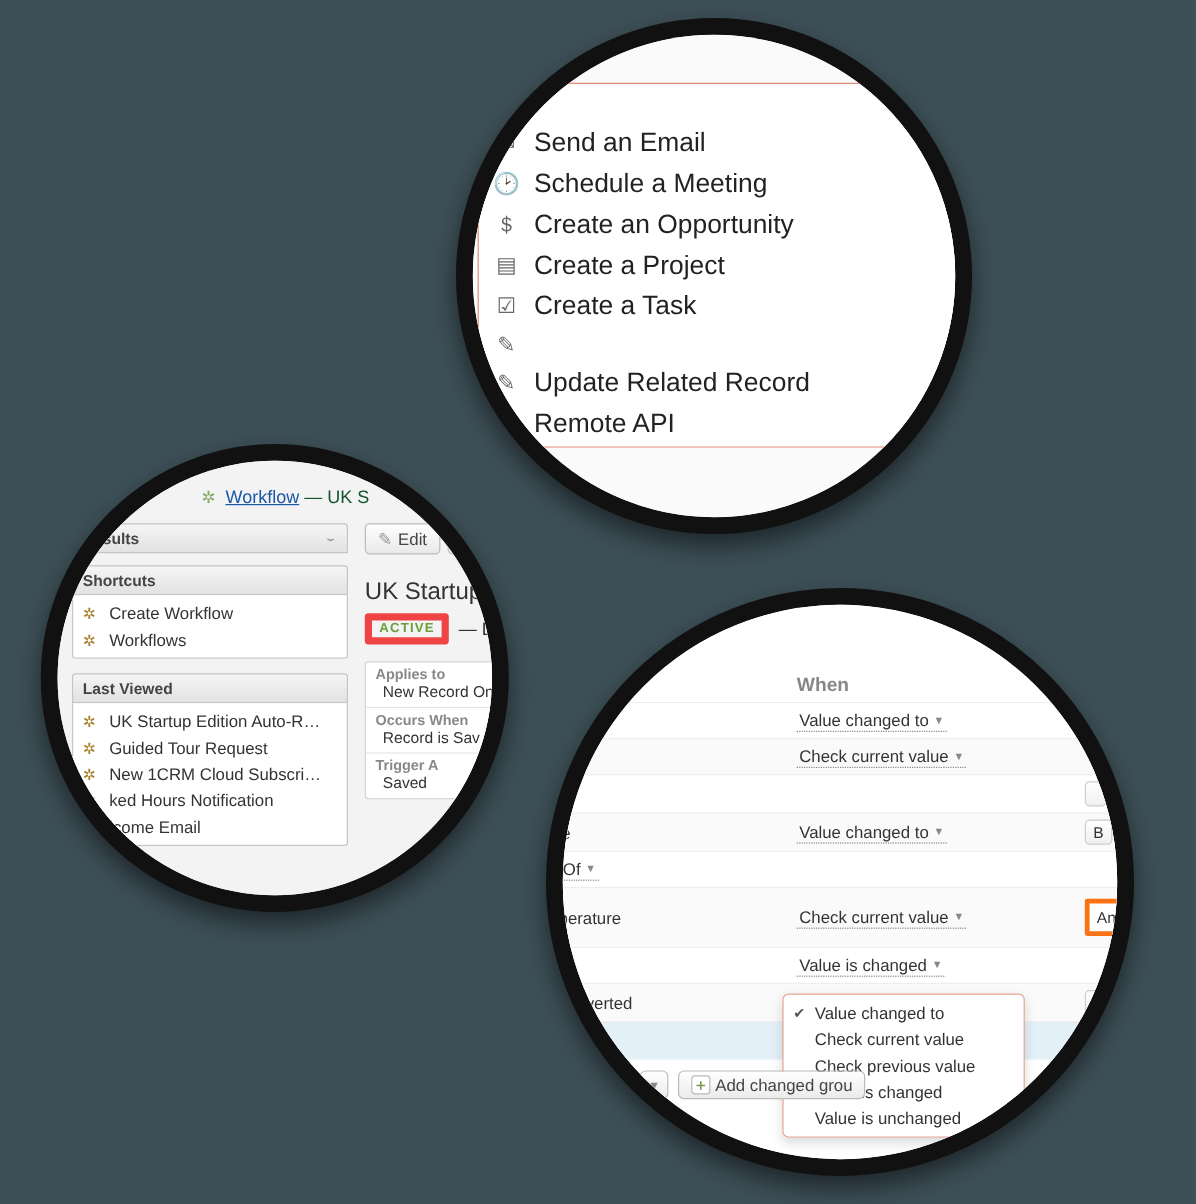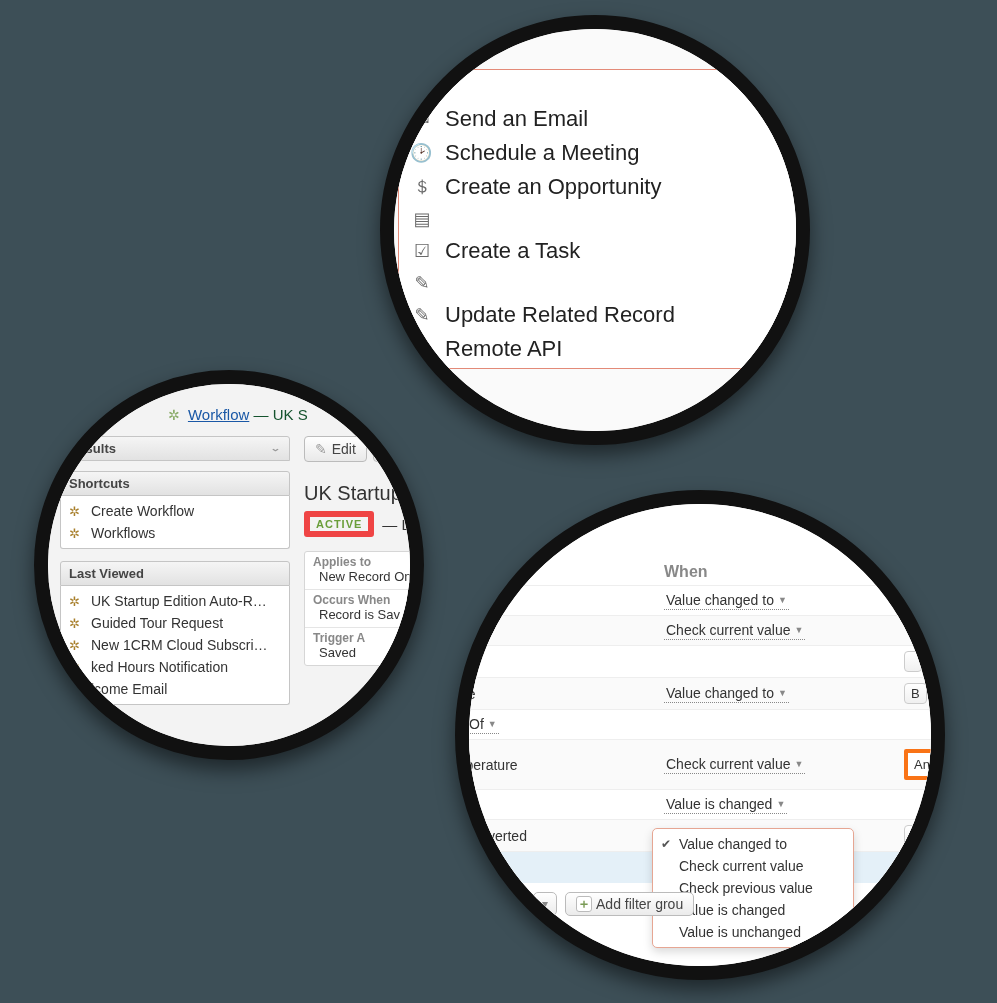--- a/index.html
+++ b/index.html
@@ -333,20 +333,21 @@
       <div class="c1-item">
         <span class="icon">🕑</span>
         <span class="lbl">Schedule a Meeting</span>
       </div>
       <div class="c1-item">
         <span class="icon">＄</span>
         <span class="lbl">Create an Opportunity</span>
       </div>
       <div class="c1-item">
         <span class="icon">▤</span>
+        <span class="lbl">Create a Project</span>
       </div>
       <div class="c1-item">
         <span class="icon">☑</span>
         <span class="lbl">Create a Task</span>
       </div>
       <div class="c1-item">
         <span class="icon">✎</span>
       </div>
       <div class="c1-item">
         <span class="icon">✎</span>
@@ -566,18 +567,18 @@
         <span>Value is unchanged</span>
       </div>
     </div>
 
     <div class="c3-addfilter">
       <span class="btn-small-dd">
         <span>▾</span>
       </span>
       <span class="btn-pill">
         <span class="plus">＋</span>
-        <span>Add filter grou</span>
+        <span>Add changed grou</span>
       </span>
     </div>
 
   </div>
 </div>
 
 </body></html>

